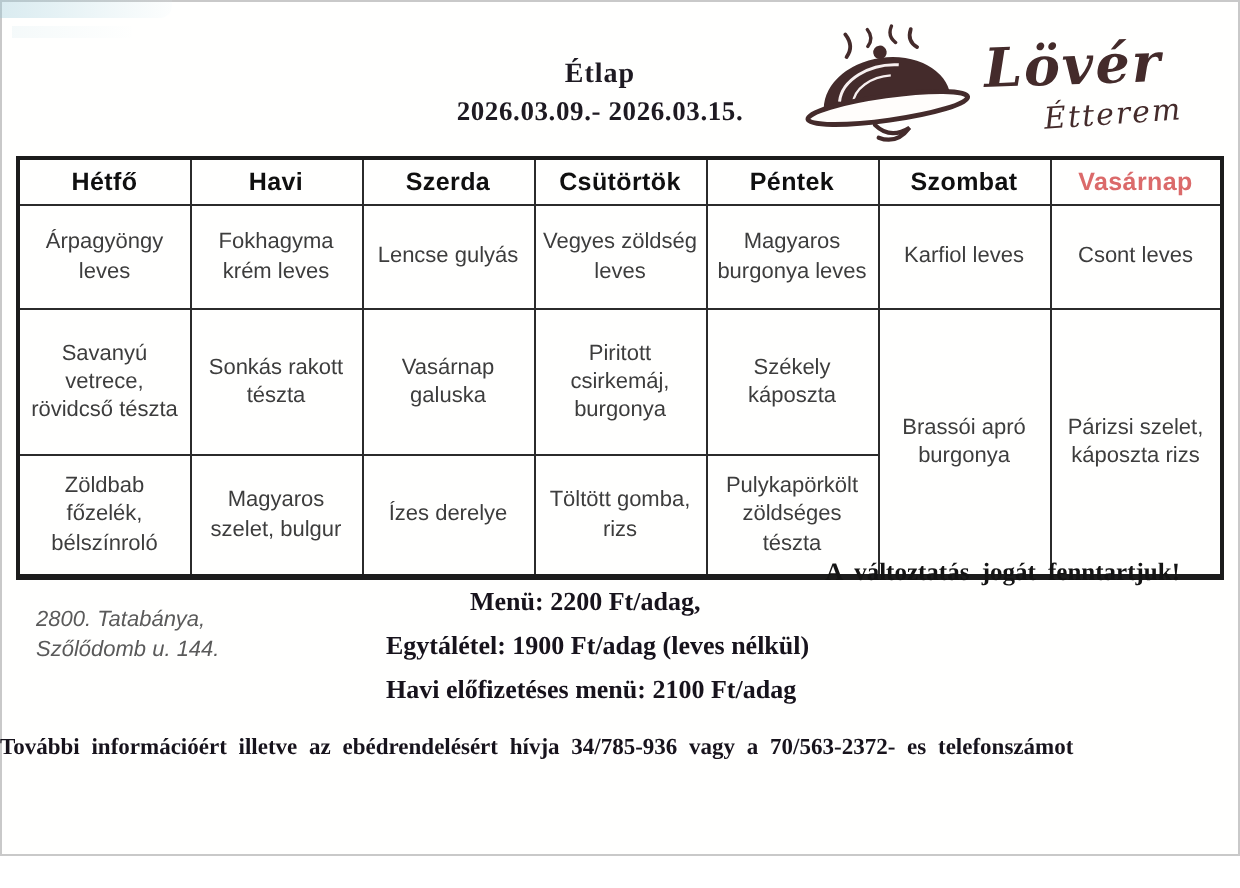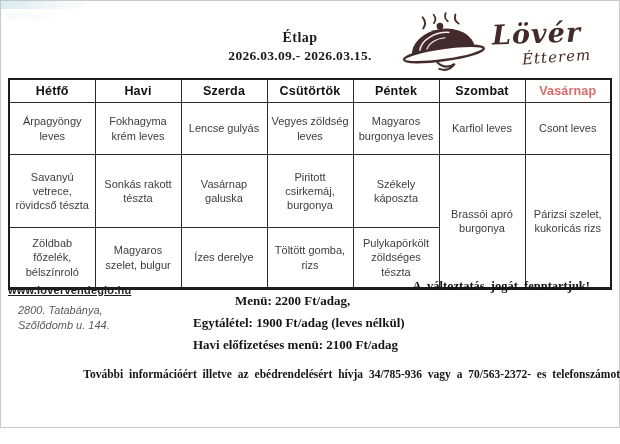--- a/index.html
+++ b/index.html
@@ -62,21 +62,21 @@
     font-size:11px; color:#5a5a5a; line-height:1.35;
   }
   .prices {
     position:absolute; left:193px; top:294px;
     font-family:"Liberation Serif", serif; font-weight:bold; font-size:13px;
     color:#17131c; line-height:1.0;
   }
   .prices .price-line { margin-bottom:9px; }
   .prices .price-line:first-child { margin-left:42px; }
   .info-line {
-    position:absolute; left:0; right:0; top:368px; text-align:right;
+    position:absolute; left:0; right:0; top:368px; text-align:left;
     font-family:"Liberation Serif", serif; font-weight:bold; font-size:11.5px;
     color:#17131c; word-spacing:3px;
   }
 </style>
 </head>
 <body>
 
 <div class="page">
 
   <div class="artifact"></div>
@@ -128,33 +128,32 @@
         <td>Karfiol leves</td>
         <td>Csont leves</td>
       </tr>
       <tr class="main-row-1">
         <td>Savanyú vetrece, rövidcső tészta</td>
         <td>Sonkás rakott tészta</td>
         <td>Vasárnap galuska</td>
         <td>Piritott csirkemáj, burgonya</td>
         <td>Székely káposzta</td>
         <td rowspan="2">Brassói apró burgonya</td>
-        <td rowspan="2">Párizsi szelet, kukoricás rizs</td>
+        <td rowspan="2">Párizsi szelet, káposzta rizs</td>
       </tr>
       <tr class="main-row-2">
         <td>Zöldbab főzelék, bélszínroló</td>
         <td>Magyaros szelet, bulgur</td>
         <td>Ízes derelye</td>
         <td>Töltött gomba, rizs</td>
         <td>Pulykapörkölt zöldséges tészta</td>
       </tr>
     </tbody>
   </table>
 
-  <div class="website">www.lovervendeglo.hu</div>
   <div class="notice">A változtatás jogát fenntartjuk!</div>
 
   <div class="address">
     <div>2800. Tatabánya,</div>
     <div>Szőlődomb u. 144.</div>
   </div>
 
   <div class="prices">
     <div class="price-line">Menü: 2200 Ft/adag,</div>
     <div class="price-line">Egytálétel: 1900 Ft/adag (leves nélkül)</div>

